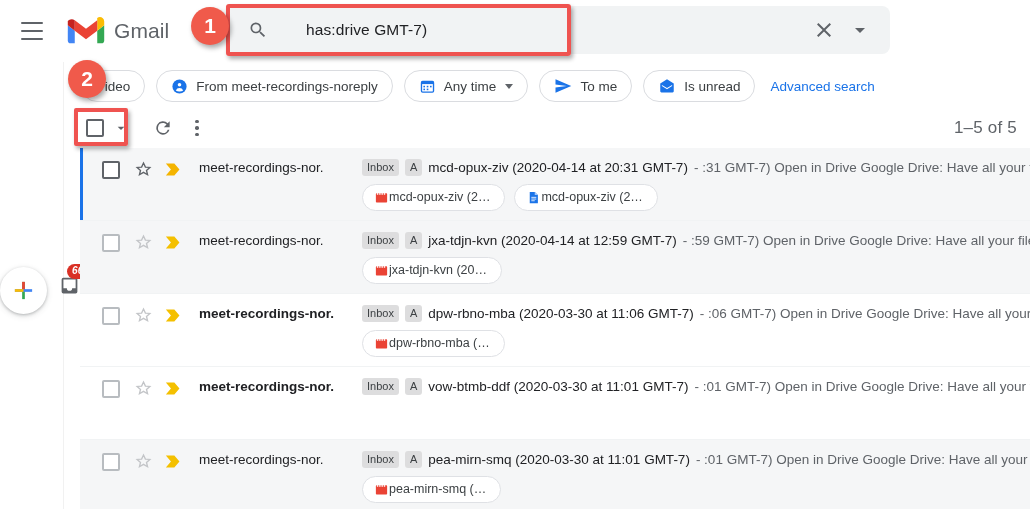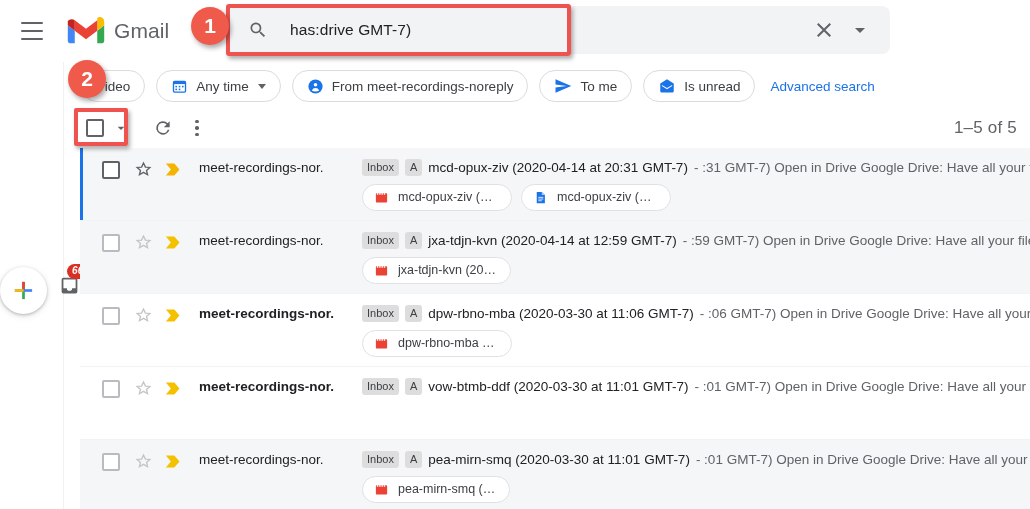--- a/index.html
+++ b/index.html
@@ -38,21 +38,21 @@
     width: 662px; height: 48px;
   }
   .search-box {
     position: absolute; inset: 0;
     background: #f1f3f4; border-radius: 8px;
     display: flex; align-items: center;
   }
   .search-icon { margin-left: 20px; width: 20px; height: 20px; flex: none; }
   .search-input {
     flex: 1; border: 0; background: transparent; outline: none;
-    margin-left: 20px; font-size: 15.5px; color: #202124;
+    margin-left: 36px; font-size: 15.5px; color: #202124;
     font-family: "Liberation Sans", sans-serif; font-weight: 500;
     letter-spacing: .1px;
   }
   .search-clear { width: 24px; height: 24px; margin-right: 12px; cursor: pointer; flex: none; }
   .search-options { width: 24px; height: 24px; margin-right: 18px; cursor: pointer; flex: none; }
 
   
   .ann-box-search {
     position: absolute; left: 226px; top: 4px; width: 345px; height: 52px;
     border: 4px solid #ef5350; border-radius: 3px; box-sizing: border-box;
@@ -178,21 +178,21 @@
   .tagchip {
     background: #ddddde; color: #3c4043; border-radius: 3px;
     font-size: 11px; padding: 1.5px 5px 2px; line-height: 13px; flex: none;
   }
   .subject { color: #202124; flex: none; }
   .row.unread .subject { font-weight: 400; }
   .snippet { color: #5f6368; flex: 1; min-width: 0; overflow: hidden; text-overflow: clip; }
   .row-line2 { margin-top: 8px; display: flex; gap: 9px; }
   .attach {
     height: 27px; border: 1px solid #dfe1e5; border-radius: 14px;
-    display: flex; align-items: center; gap: 9px; padding: 0 14px 0 11px;
+    display: flex; align-items: center; padding: 0 14px 0 11px;
     font-size: 12.5px; color: #3c4043; background: #fff; cursor: pointer;
     max-width: 150px; white-space: nowrap; overflow: hidden;
   }
   .attach svg { flex: none; }
   .attach span { overflow: hidden; text-overflow: ellipsis; }
 </style>
 </head>
 <body>
 
 <div class="app">
@@ -342,40 +342,40 @@
     </div>
 
   </div>
 
   <div class="chiprow">
     <div class="chip">
       <span>Video</span>
     </div>
     <div class="chip">
       <svg width="17" height="17" viewBox="0 0 24 24">
+        <circle cx="12" cy="12" r="10" fill="#1a73e8"></circle>
+        <circle cx="12" cy="9.4" r="2.5" fill="#fff"></circle>
+        <path d="M6.8 17.6a5.6 5.6 0 0110.4 0A9 9 0 0112 19a9 9 0 01-5.2-1.4z" fill="#fff"></path>
+      </svg>
+      <span>From meet-recordings-noreply</span>
+    </div>
+    <div class="chip">
+      <svg width="17" height="17" viewBox="0 0 24 24">
         <rect x="3.5" y="5" width="17" height="15" rx="1.6" fill="none" stroke="#1a73e8" stroke-width="1.9"></rect>
         <rect x="3.5" y="5" width="17" height="3.6" fill="#1a73e8"></rect>
         <g fill="#1a73e8">
           <rect x="6.2" y="11" width="2.3" height="2.2"></rect>
             <rect x="10.9" y="11" width="2.3" height="2.2"></rect>
           <rect x="15.5" y="11" width="2.3" height="2.2"></rect>
             <rect x="6.2" y="15" width="2.3" height="2.2"></rect>
           <rect x="10.9" y="15" width="2.3" height="2.2"></rect>
         </g>
       </svg>
       <span>Any time</span>
       <span class="caret"></span>
-    </div>
-    <div class="chip">
-      <svg width="17" height="17" viewBox="0 0 24 24">
-        <circle cx="12" cy="12" r="10" fill="#1a73e8"></circle>
-        <circle cx="12" cy="9.4" r="2.5" fill="#fff"></circle>
-        <path d="M6.8 17.6a5.6 5.6 0 0110.4 0A9 9 0 0112 19a9 9 0 01-5.2-1.4z" fill="#fff"></path>
-      </svg>
-      <span>From meet-recordings-noreply</span>
     </div>
     <div class="chip">
       <svg width="18" height="18" viewBox="0 0 24 24">
         <path fill="#1a73e8" d="M2.01 21L23 12 2.01 3 2 10l15 2-15 2z"></path>
       </svg>
       <span>To me</span>
     </div>
     <div class="chip">
       <svg width="18" height="18" viewBox="0 0 24 24">
         <path fill="#1a73e8" d="M3 8.5L12 3l9 5.5V19a1.5 1.5 0 01-1.5 1.5h-15A1.5 1.5 0 013 19z"></path>

